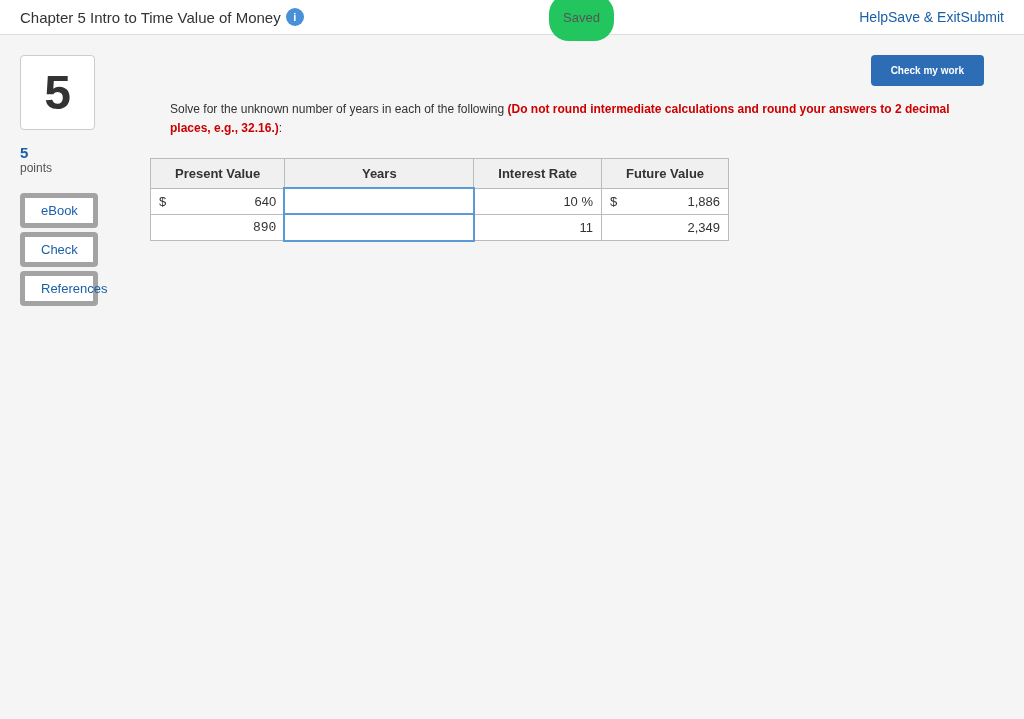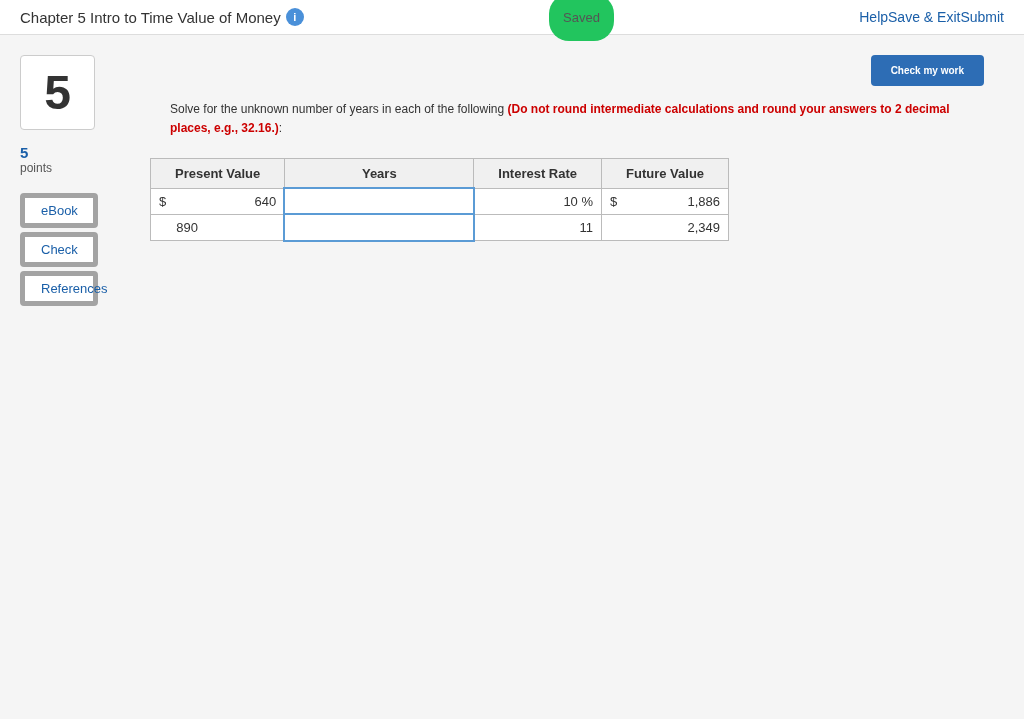--- a/index.html
+++ b/index.html
@@ -253,21 +253,21 @@
       <tr>
             <td class="currency-symbol">$</td>
             <td class="currency-value" style="text-align: right;">640</td>
             <td class="input-cell"><input type="text" style=""></td>
             <td class="rate-cell">10 %</td>
             <td class="currency-symbol">$</td>
             <td class="currency-value" style="text-align: right;">1,886</td>
           </tr>
           <tr>
             <td class="currency-symbol"></td>
-            <td class="currency-value" style="text-align: left;">890</td>
+            <td class="currency-value" style="text-align: right; font-family: Liberation Mono, monospace;">890</td>
             <td class="input-cell"><input type="text" style=""></td>
             <td class="rate-cell">11</td>
             <td class="currency-symbol"></td>
             <td class="currency-value" style="text-align: right;">2,349</td>
           </tr>
         </tbody>
     </table>
   </div>
 </div>
 

